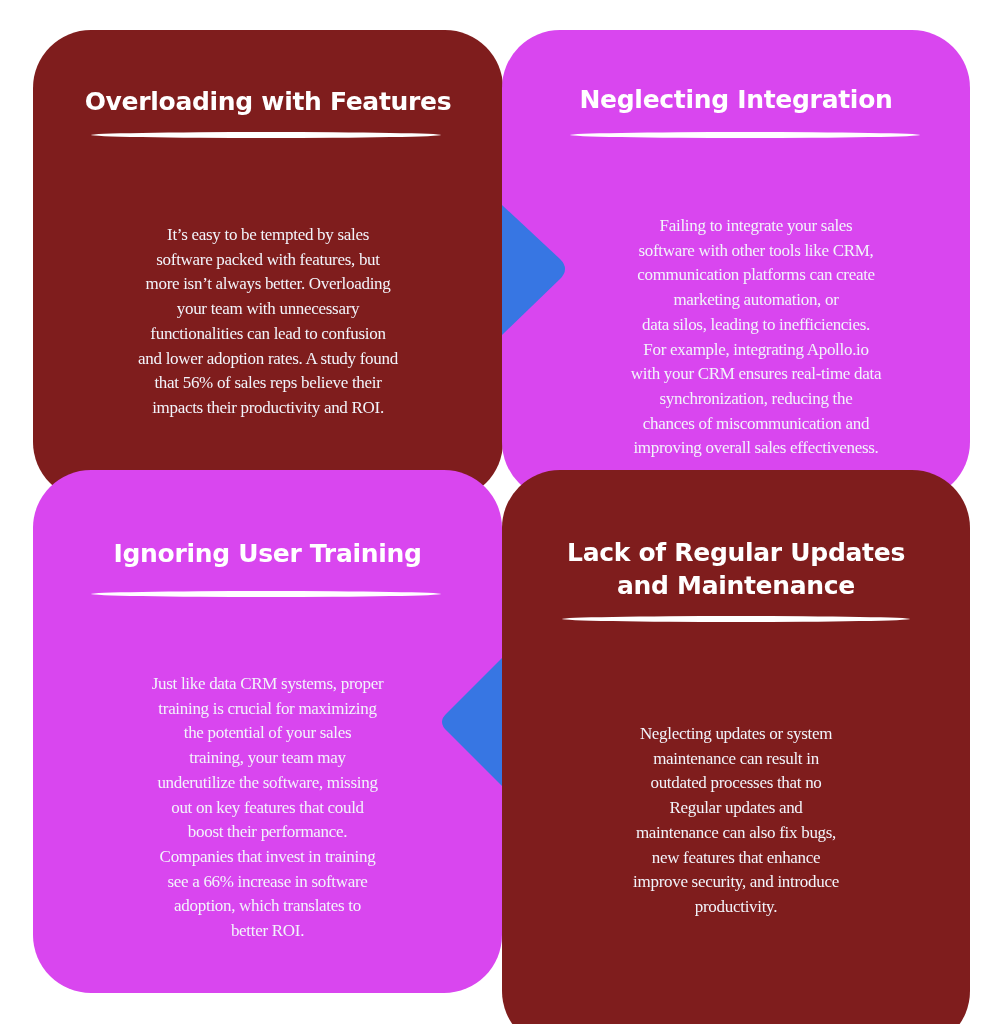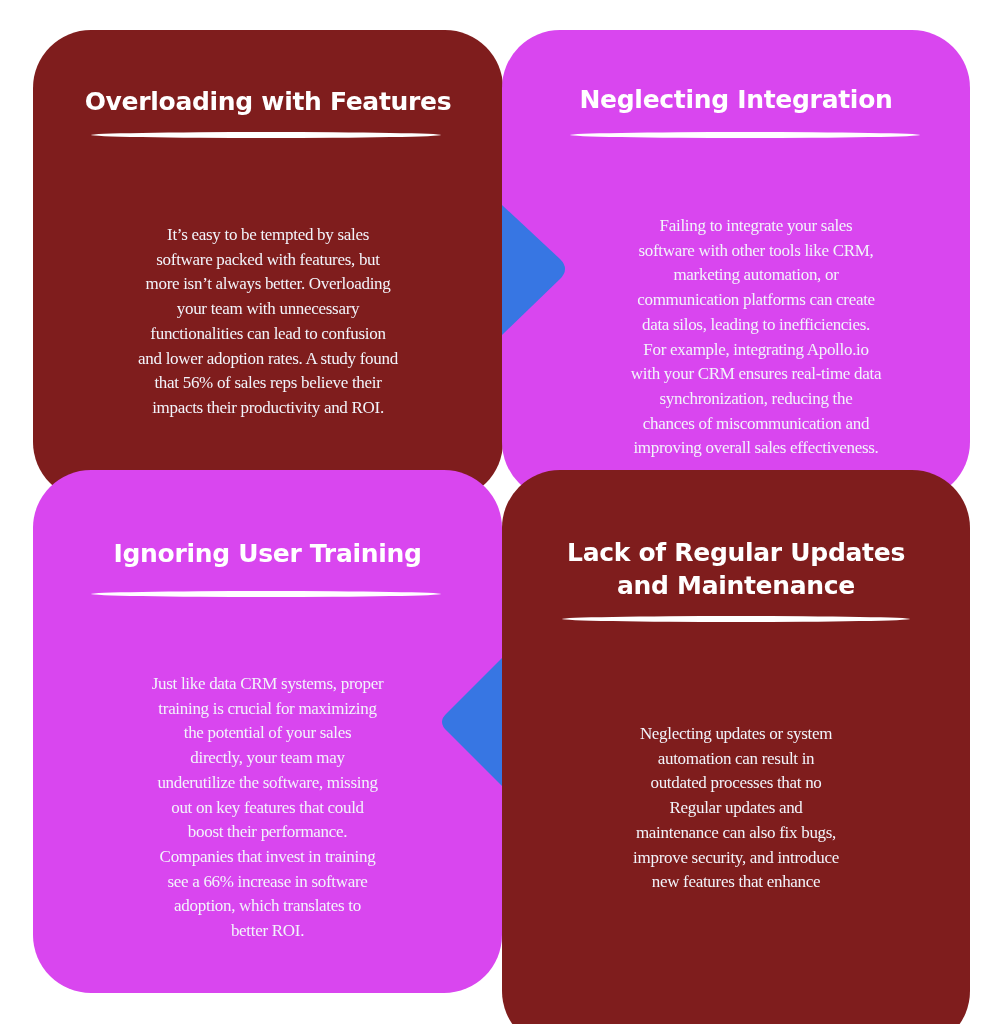--- a/index.html
+++ b/index.html
@@ -51,65 +51,66 @@
     <span>impacts their productivity and ROI.</span>
   </div>
 </div>
 
 <div id="box-tr" class="box dark">
   <div class="title" style="top:53px;">Neglecting Integration</div>
   <div class="divider" style="left:68px; width:350px; top:102px;"></div>
   <div class="body" style="left:40px; right:0; top:137px;">
     <span>Failing to integrate your sales</span>
     <span>software with other tools like CRM,</span>
+    <span>communication platforms can create</span>
     <span>marketing automation, or</span>
-    <span>communication platforms can create</span>
     <span>data silos, leading to inefficiencies.</span>
     <span>For example, integrating Apollo.io</span>
     <span>with your CRM ensures real-time data</span>
     <span>synchronization, reducing the</span>
     <span>chances of miscommunication and</span>
     <span>improving overall sales effectiveness.</span>
   </div>
 </div>
 
 <svg class="arrow" style="left:502px; top:205px;" width="70" height="140" viewBox="0 0 70 140">
   <path d="M0 0 L58 54 Q68 64 58 74 L0 130 Z" fill="#3776e3"></path>
 </svg>
 
 <div id="box-bl" class="box dark">
   <div class="title" style="top:67px;">Ignoring User Training</div>
   <div class="divider" style="left:58px; width:350px; top:121px;"></div>
   <div class="body" style="left:0; right:0; top:155px;">
     <span>Just like data CRM systems, proper</span>
     <span>training is crucial for maximizing</span>
     <span>the potential of your sales</span>
-    <span>directly, your team may</span>
+    <span>training, your team may</span>
     <span>underutilize the software, missing</span>
     <span>out on key features that could</span>
     <span>boost their performance.</span>
     <span>Companies that invest in training</span>
     <span>see a 66% increase in software</span>
     <span>adoption, which translates to</span>
     <span>better ROI.</span>
   </div>
 </div>
 
 <div id="box-br" class="box light">
   <div class="title" style="top:66px;">
     <div>Lack of Regular Updates</div>
     <div>and Maintenance</div>
   </div>
   <div class="divider" style="left:60px; width:348px; top:146px;"></div>
   <div class="body" style="left:0; right:0; top:205px;">
     <span>Neglecting updates or system</span>
-    <span>automation can result in</span>
+    <span>maintenance can result in</span>
     <span>outdated processes that no</span>
     <span>Regular updates and</span>
     <span>maintenance can also fix bugs,</span>
+    <span>new features that enhance</span>
     <span>improve security, and introduce</span>
-    <span>new features that enhance</span>
+    <span>productivity.</span>
   </div>
 </div>
 
 <svg class="arrow" style="left:437px; top:658px;" width="66" height="140" viewBox="0 0 66 140">
   <path d="M65 0 L10 55 Q0 64 10 73 L65 128 Z" fill="#3776e3"></path>
 </svg>
 
 </body></html>

